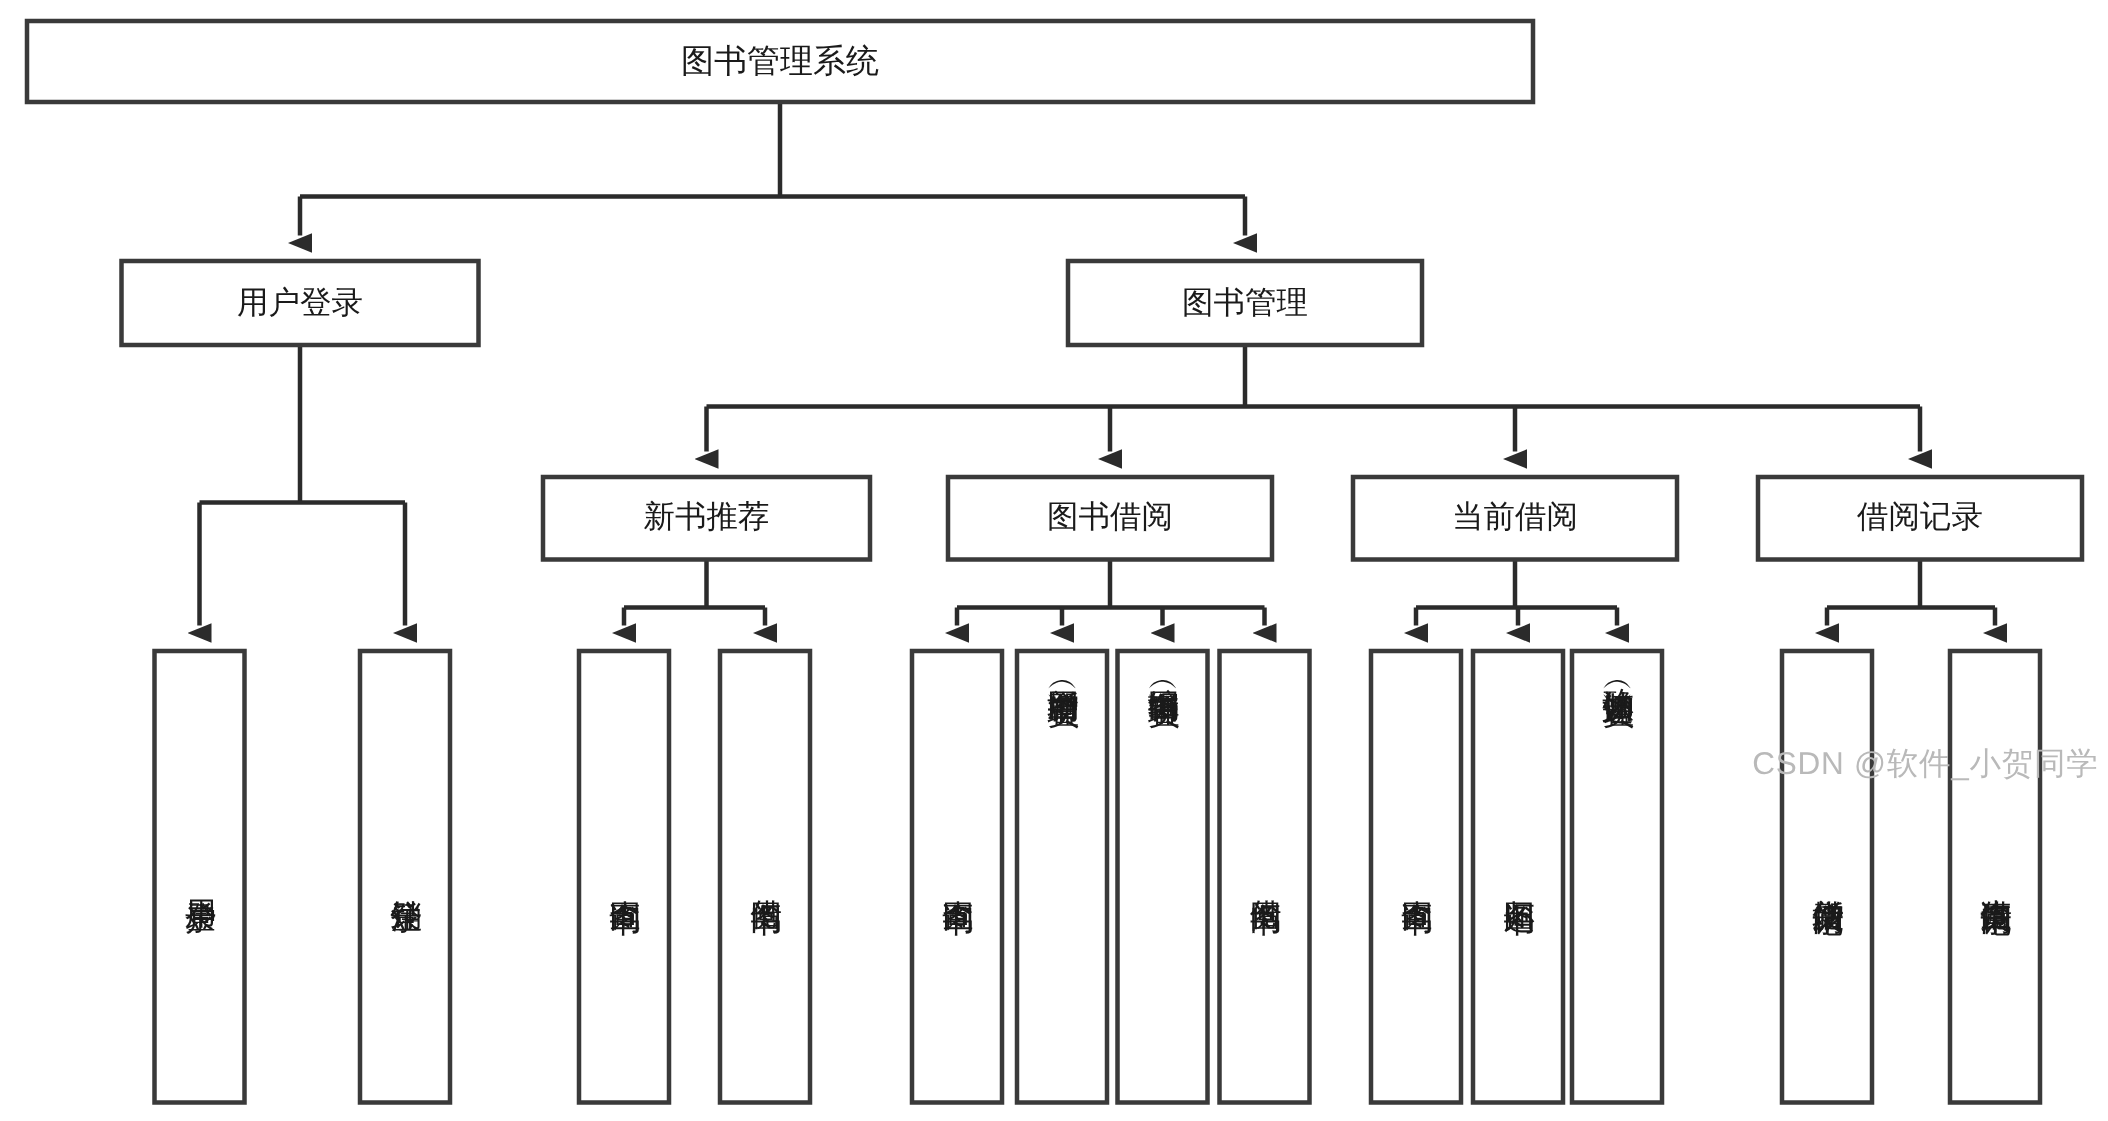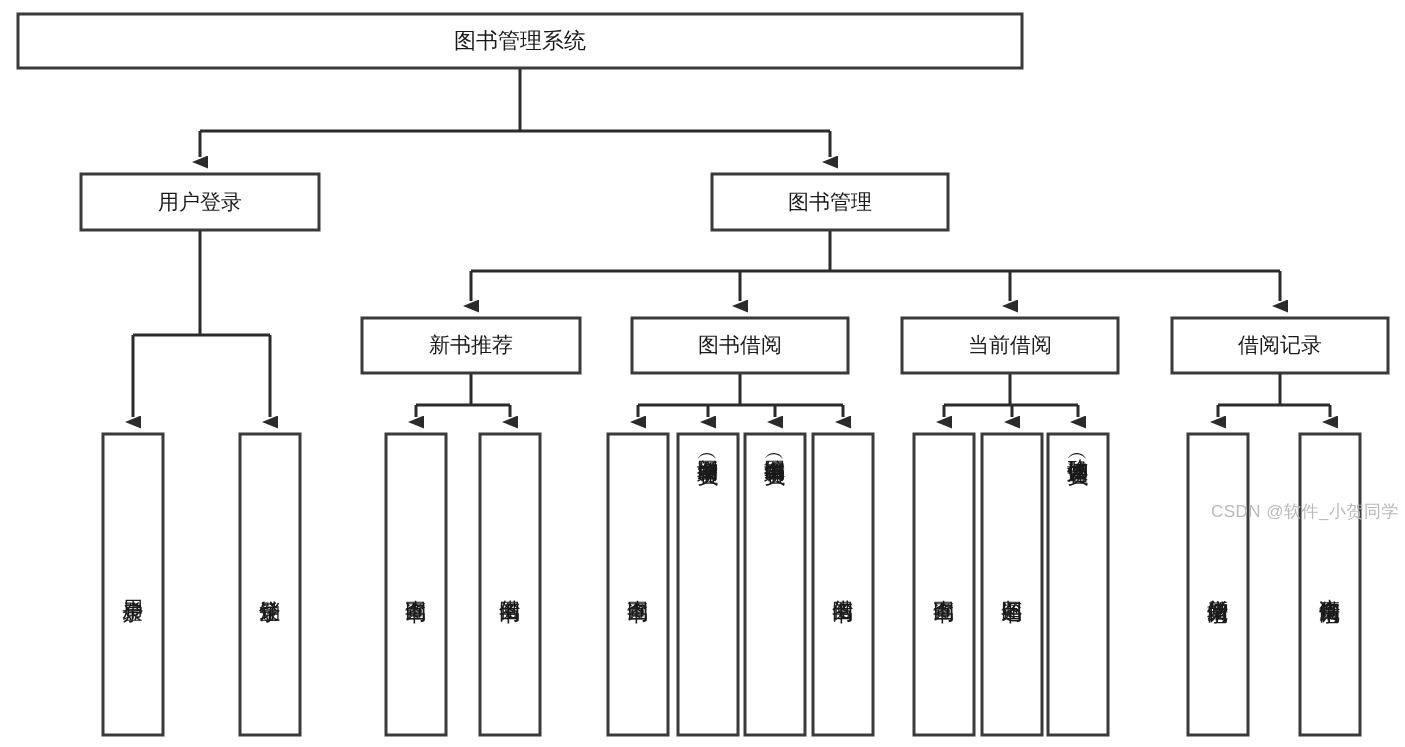--- a/index.html
+++ b/index.html
@@ -66,21 +66,21 @@
     color: #1a1a1a;
     letter-spacing: 1px;
     white-space: nowrap;
     text-align: center;
   }
   .watermark {
     position: absolute;
     right: 6px;
     bottom: 4px;
     font-family: "Liberation Sans", "DejaVu Sans", sans-serif;
-    font-size: 17px;
+    font-size: 21px;
     color: #b9b9b9;
     letter-spacing: 0.5px;
     white-space: nowrap;
   }
 </style>
 </head>
 <body>
 
 <div id="diagram-root">
 

